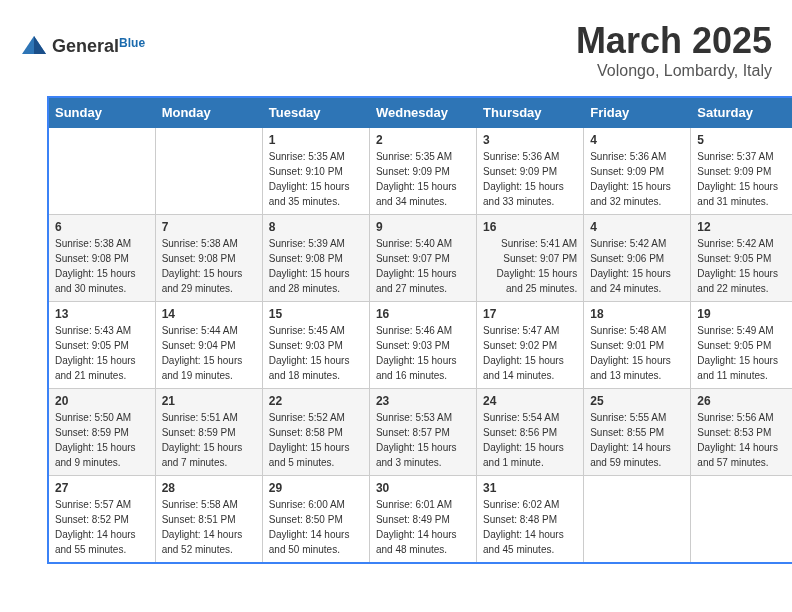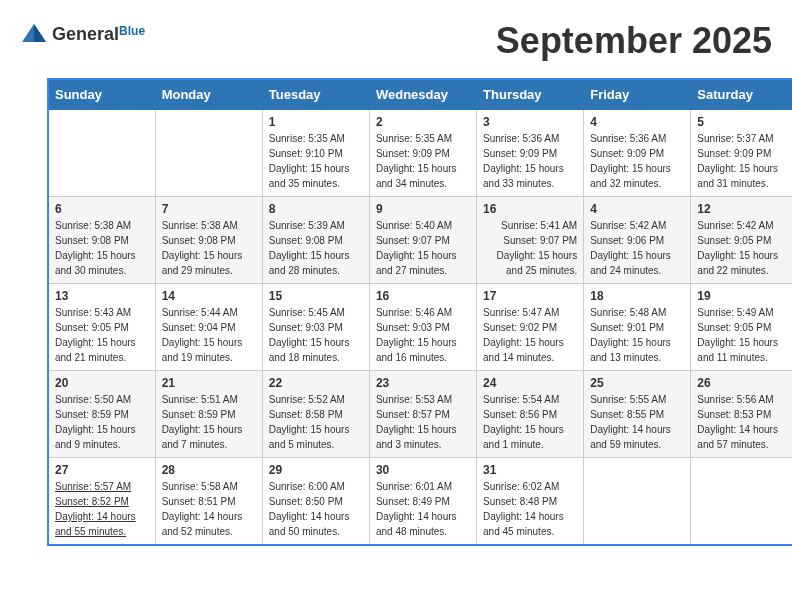--- a/index.html
+++ b/index.html
@@ -13,20 +13,21 @@
     .header-area {
       display: flex;
       justify-content: space-between;
       align-items: flex-start;
       margin-bottom: 16px;
     }
     .logo {
       display: flex;
       align-items: center;
       gap: 4px;
+      margin-top: 12px;
     }
     .logo-text-general {
       font-size: 18px;
       font-weight: bold;
       color: #333;
     }
     .logo-text-blue {
       font-size: 12px;
       font-weight: bold;
       color: #1a6aad;
@@ -103,21 +104,22 @@
       <polygon points="14,4 26,22 14,22" fill="#1a4f8a"></polygon>
     </svg>
     <div>
       <div style="display:flex; gap:0;">
         <span class="logo-text-general">General</span>
         <span class="logo-text-blue">Blue</span>
       </div>
     </div>
   </div>
   <div class="title-area">
-    <div class="month-title">September 2025</div>
+    <div class="month-title">March 2025</div>
+    <div class="location-title">Volongo, Lombardy, Italy</div>
   </div>
 </div>
 
 <table class="calendar">
   <thead>
     <tr>
     <th>Sunday</th>
         <th>Monday</th>
         <th>Tuesday</th>
         <th>Wednesday</th>
@@ -289,21 +291,21 @@
         <td>
           <span class="day-number">26</span>
           <div class="day-info" style="white-space: pre-line;">Sunrise: 5:56 AM
 Sunset: 8:53 PM
 Daylight: 14 hours and 57 minutes.</div>
         </td>
       </tr>
       <tr>
         <td>
           <span class="day-number">27</span>
-          <div class="day-info" style="white-space: pre-line; text-decoration: underline;">Sunrise: 5:57 AM
+          <div class="day-info" style="white-space: pre-line;">Sunrise: 5:57 AM
 Sunset: 8:52 PM
 Daylight: 14 hours and 55 minutes.</div>
         </td>
         <td>
           <span class="day-number">28</span>
           <div class="day-info" style="white-space: pre-line;">Sunrise: 5:58 AM
 Sunset: 8:51 PM
 Daylight: 14 hours and 52 minutes.</div>
         </td>
         <td>

